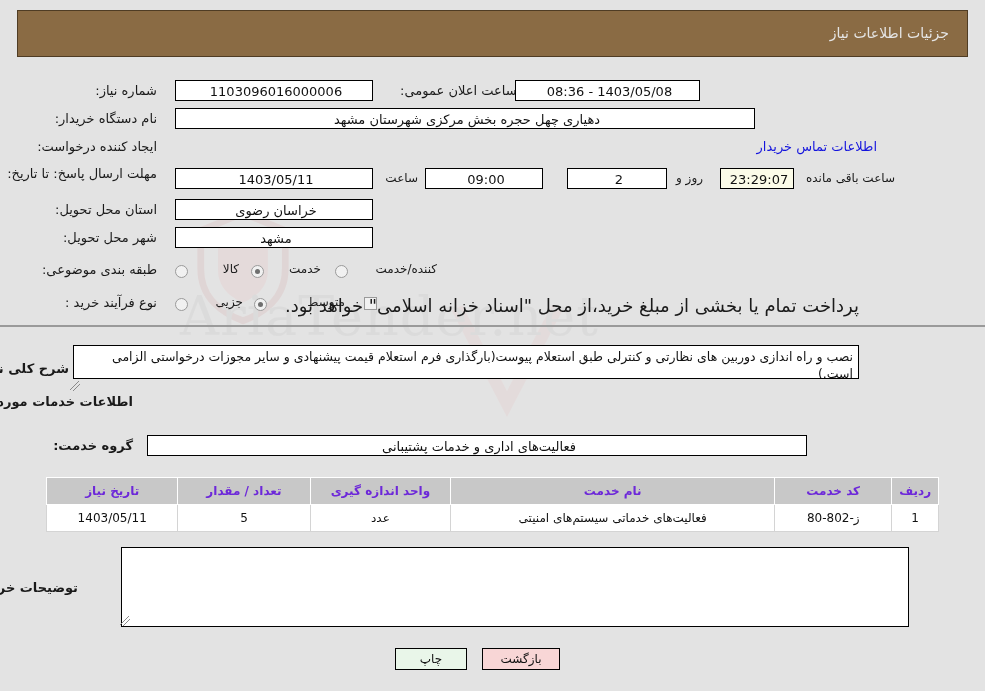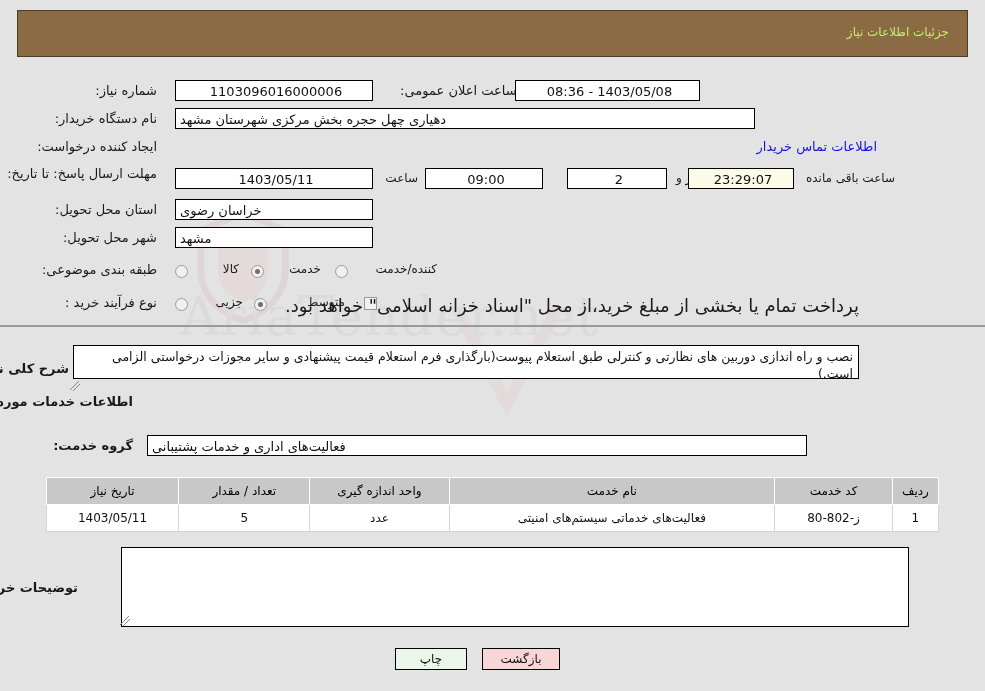--- a/index.html
+++ b/index.html
@@ -55,22 +55,22 @@
     width: 951px; height: 47px;
     background: #8a6b44;
     border: 1px solid #4f3c24;
     box-sizing: border-box;
     color: #ffffff;
     z-index: 2;
   }
   .titlebar .ttl {
     position: absolute;
     right: 18px; top: 14px;
-    font-size: 12px;
-    color: #bef264;
+    font-size: 14px;
+    color: #e5e5e5;
   }
   .hr {
     position: absolute;
     left: 0; width: 985px;
     height: 0;
     border-top: 2px solid #9a9a9a;
     z-index: 1;
   }
 
   .lbl {
@@ -93,21 +93,21 @@
     font-size: 13px;
     color: #111;
     padding: 1px 0 0 4px;
     height: 21px;
     line-height: 19px;
     overflow: hidden;
     white-space: nowrap;
     z-index: 4;
   }
   .fld.center { text-align: center; }
-  .fld.rt { text-align: left; }
+  .fld.rt { text-align: center; }
   .fld.cream { background: #fbfbe8; }
 
   a.link {
     position: absolute;
     font-size: 13px;
     color: #1414dd;
     text-decoration: none;
     white-space: nowrap;
     z-index: 5;
   }
@@ -171,22 +171,22 @@
   .tbl {
     position: absolute;
     border-collapse: collapse;
     z-index: 4;
     font-size: 12px;
     direction: rtl;
   }
   .tbl th {
     background: #c8c8c8;
     border: 1px solid #ffffff;
-    font-weight: normal;
-    color: #000000;
+    font-weight: bold;
+    color: #6d28d9;
     height: 26px;
     padding: 0 6px;
     text-align: center;
     white-space: nowrap;
   }
   .tbl td {
     background: #ffffff;
     border: 1px solid #d4d4d4;
     height: 26px;
     padding: 0 6px;
@@ -245,21 +245,21 @@
 
   <div class="lbl" style="right:828px; top:139px;">ایجاد کننده درخواست:</div>
   <a class="link" href="#" style="right:728px; top:139px; margin-right:-620px;text-align:right;">اطلاعات تماس خریدار</a>
 
   <div class="lbl" style="right:828px; top:166px; width:150px; text-align:right; line-height:16px; white-space:normal;">مهلت ارسال پاسخ: تا تاریخ:</div>
   <div class="fld center num" style="right:612px; top:168px; width:198px;">1403/05/11</div>
   <div class="lbl small" style="right:567px; top:171px;">ساعت</div>
   <div class="fld center num" style="right:442px; top:168px; width:118px;">09:00</div>
   <div class="fld center num" style="right:318px; top:168px; width:100px;">2</div>
   <div class="lbl small" style="right:282px; top:171px;">روز و</div>
-  <div class="fld center cream num" style="right:191px; top:168px; width:106px;">23:29:07</div>
+  <div class="fld center cream num" style="right:191px; top:168px; width:74px;">23:29:07</div>
   <div class="lbl small" style="right:90px; top:171px;">ساعت باقی مانده</div>
 
   <div class="lbl" style="right:828px; top:202px;">استان محل تحویل:</div>
   <div class="fld rt" style="right:612px; top:199px; width:198px;">خراسان رضوی</div>
 
   <div class="lbl" style="right:828px; top:230px;">شهر محل تحویل:</div>
   <div class="fld rt" style="right:612px; top:227px; width:198px;">مشهد</div>
 
   <div class="lbl" style="right:828px; top:262px;">طبقه بندی موضوعی:</div>
 

